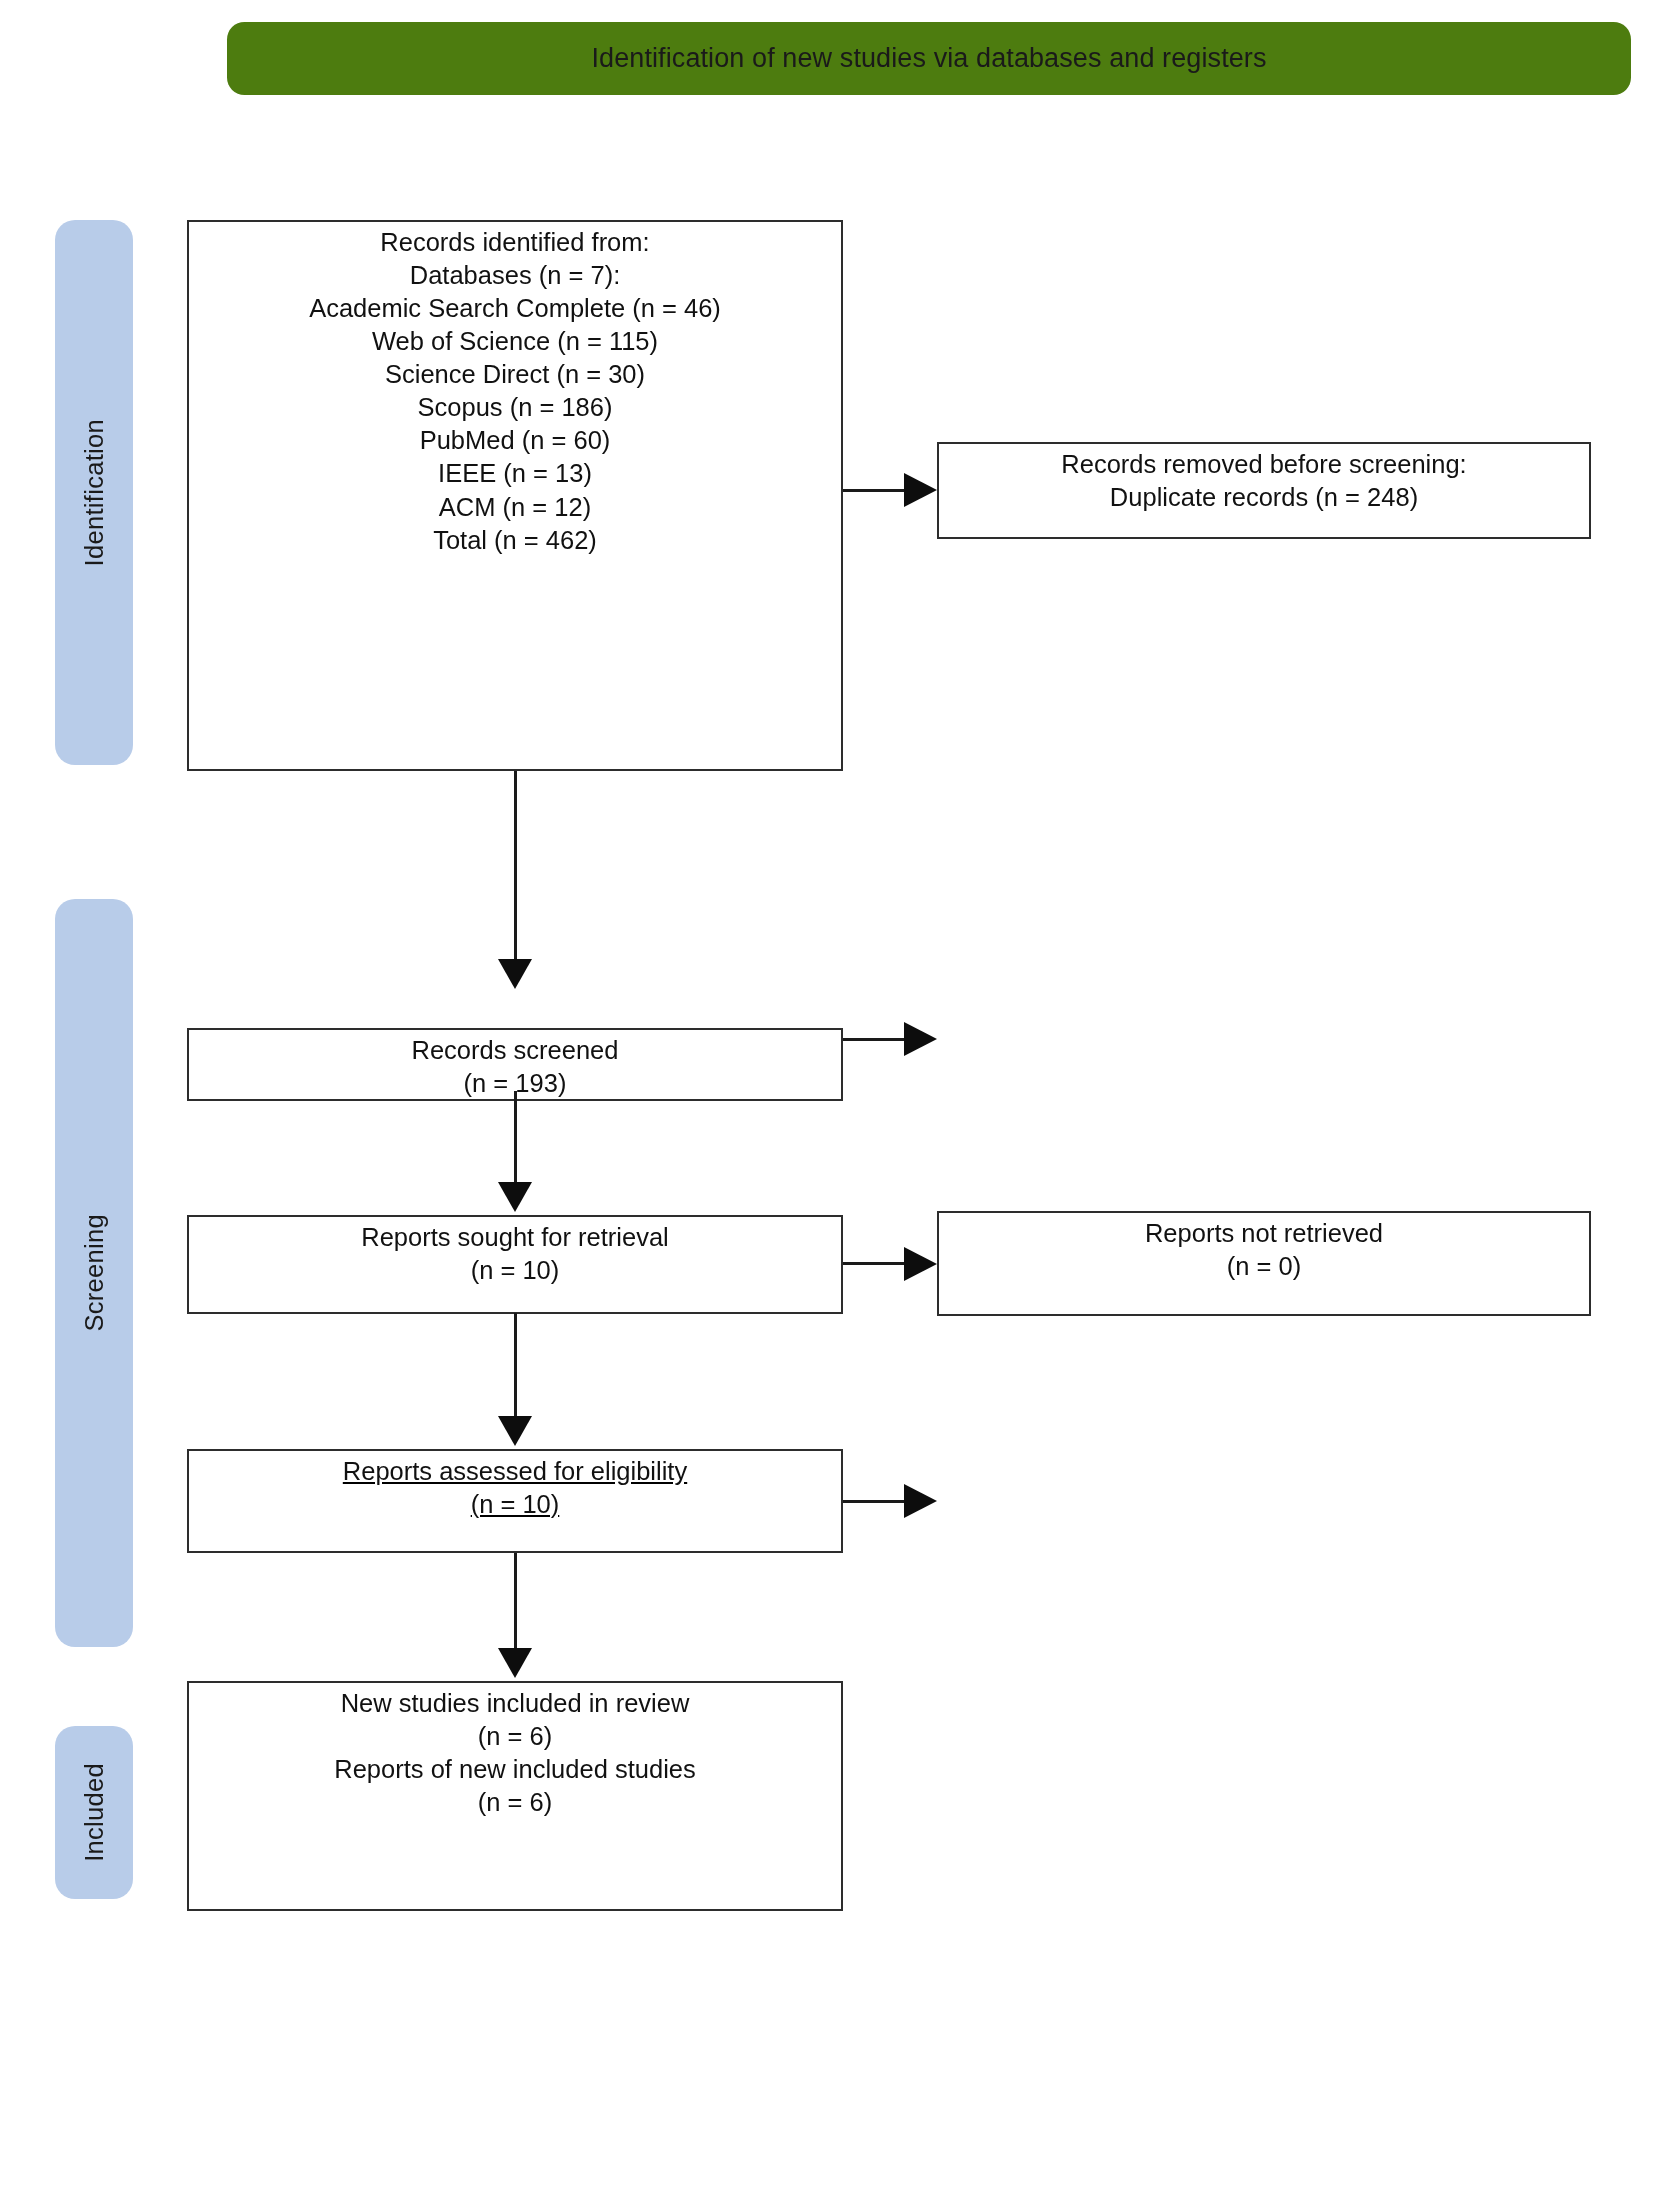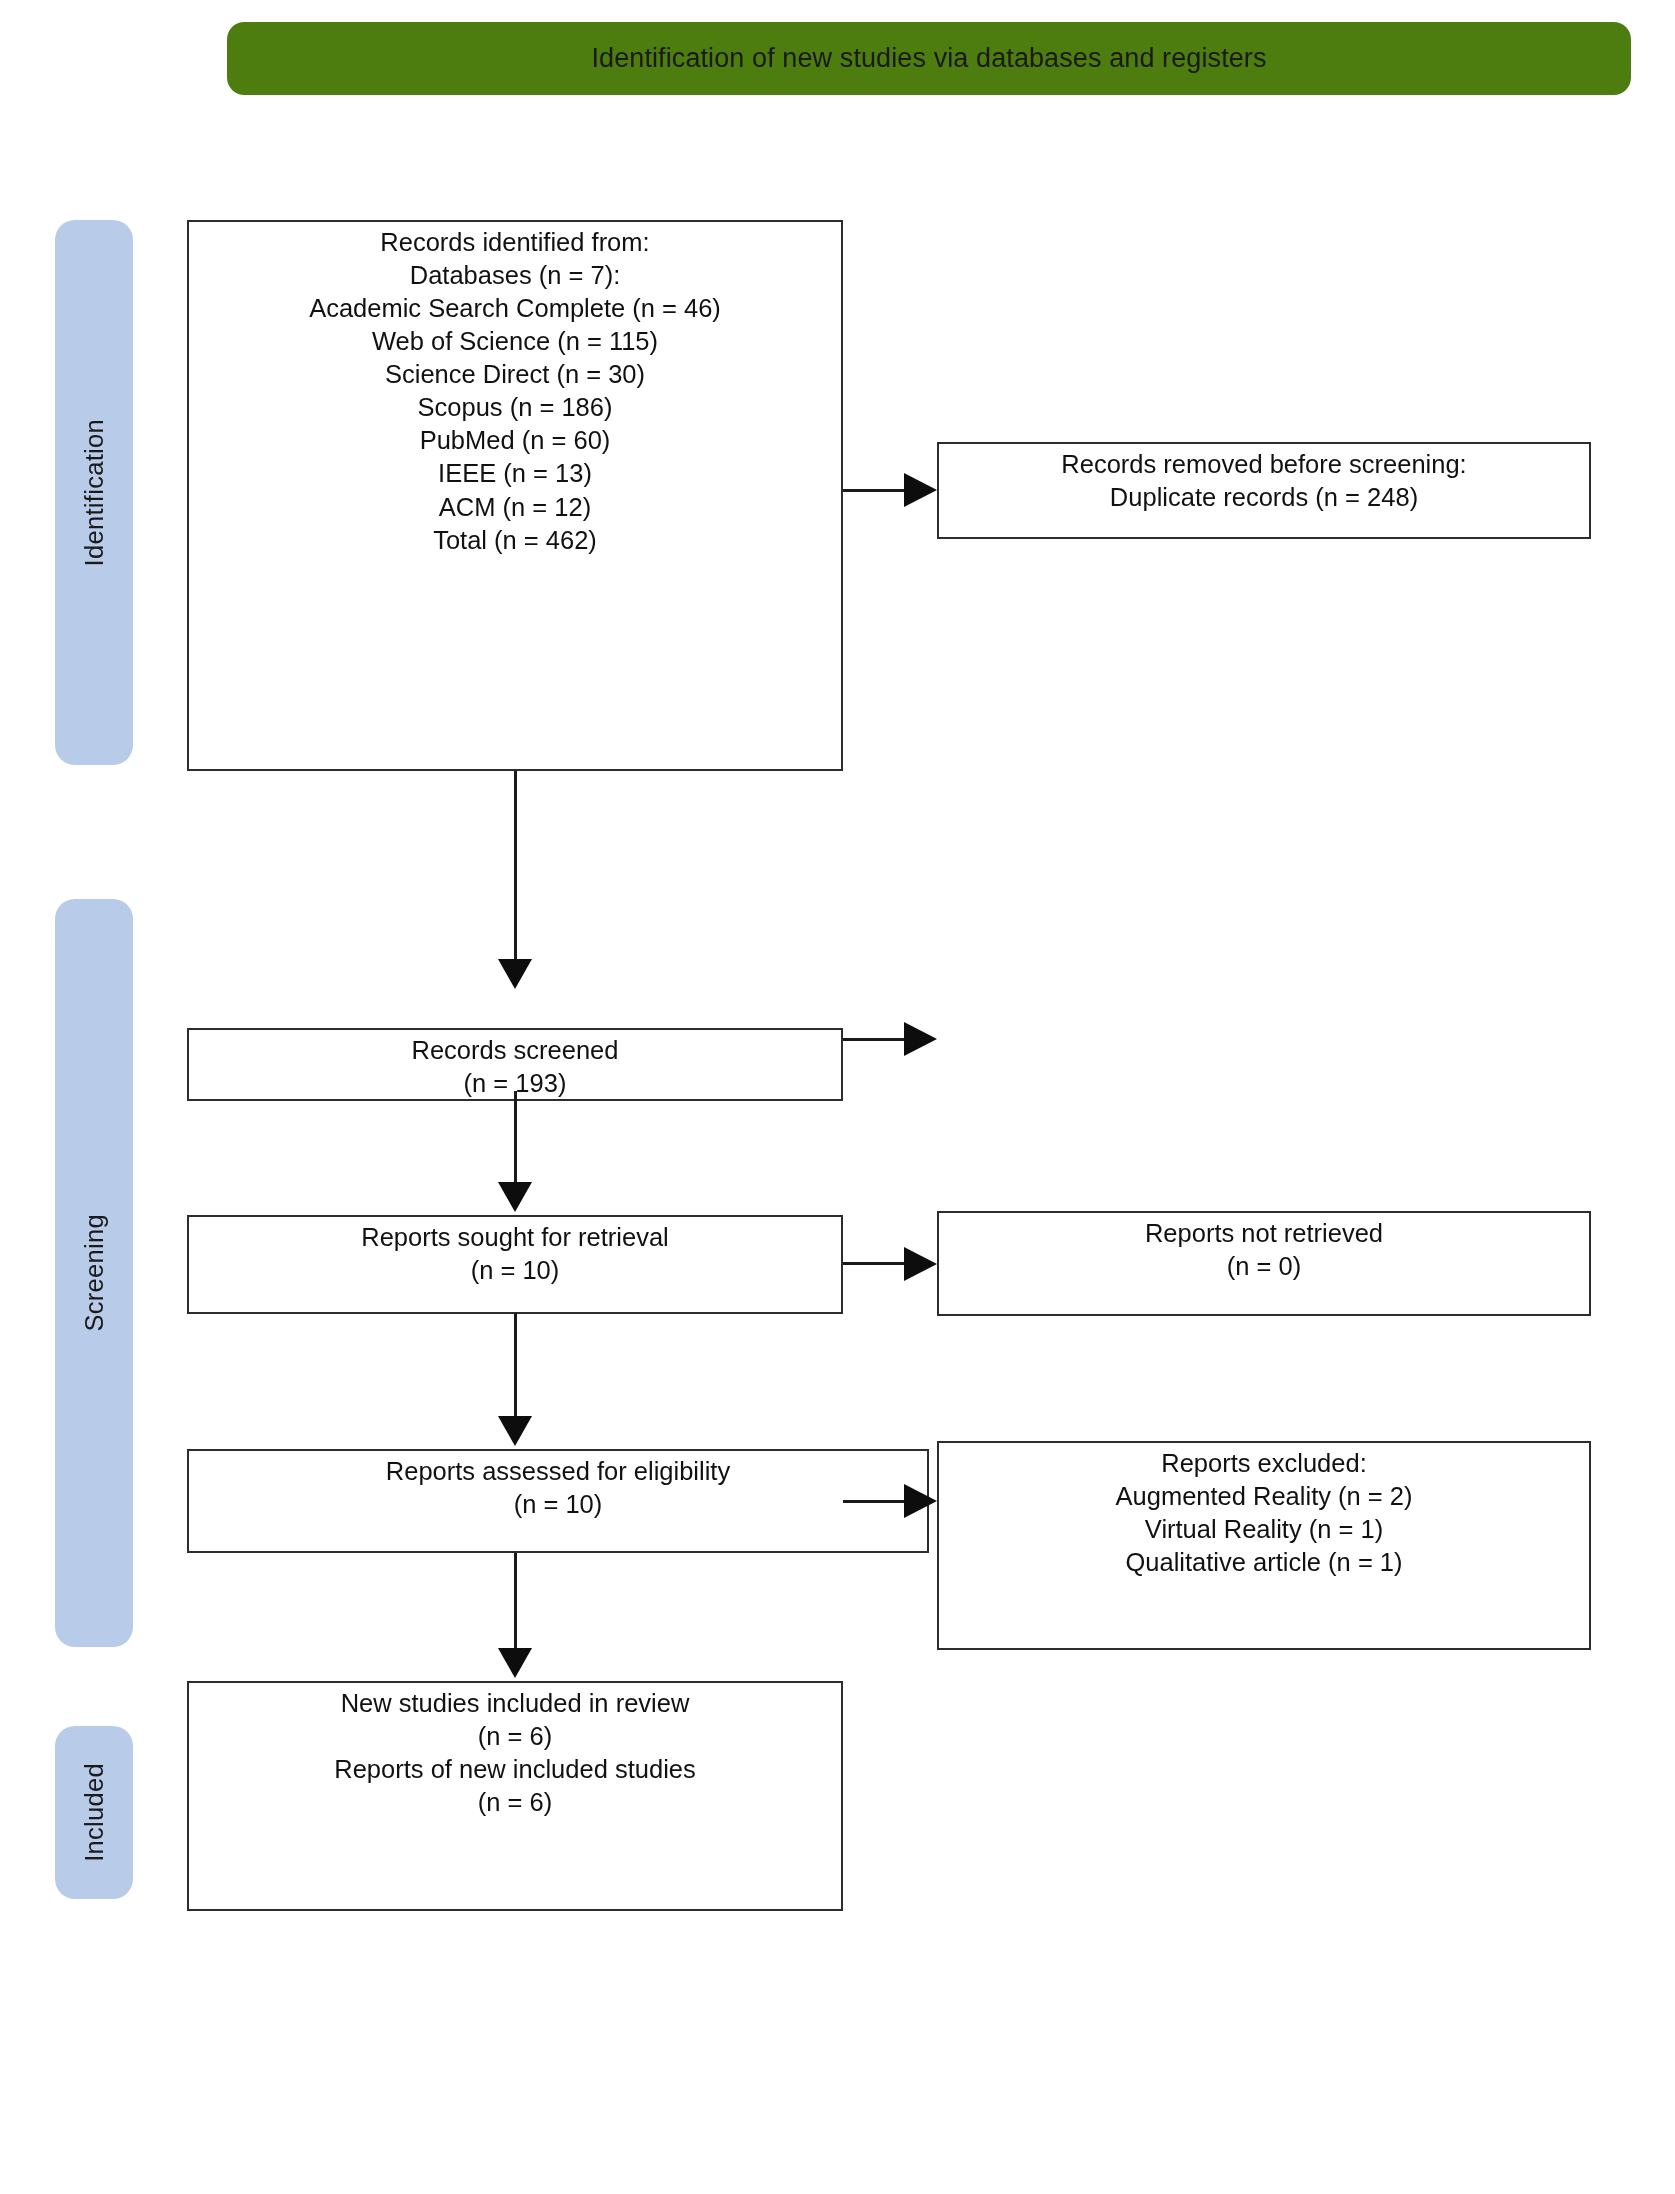--- a/index.html
+++ b/index.html
@@ -80,21 +80,21 @@
     line-height: 1.30;
     color: #111111;
     text-align: center;
     white-space: nowrap;
   }
 
   
   #box-identified  { left: 187px; top: 220px;  width: 656px; height: 551px; }
   #box-screened    { left: 187px; top: 1028px; width: 656px; height: 73px; }
   #box-sought      { left: 187px; top: 1215px; width: 656px; height: 99px; }
-  #box-assessed    { left: 187px; top: 1449px; width: 742px; height: 104px; }
+  #box-assessed    { left: 187px; top: 1449px; width: 656px; height: 104px; text-decoration: underline; }
   #box-included    { left: 187px; top: 1681px; width: 656px; height: 230px; }
 
   
   #box-removed     { left: 937px; top: 442px;  width: 654px; height: 97px; }
   #box-excluded    { left: 937px; top: 989px; width: 654px; height: 102px; }
   #box-notretr     { left: 937px; top: 1211px; width: 654px; height: 105px; }
   #box-repexcluded { left: 937px; top: 1441px; width: 654px; height: 209px; }
 
   
   .v-line {
@@ -196,26 +196,20 @@
   <div class="flow-box" id="box-notretr">
     <div class="flow-line">Reports not retrieved</div>
     <div class="flow-line">(n = 0)</div>
   </div>
 
   <div class="flow-box" id="box-assessed">
     <div class="flow-line">Reports assessed for eligibility</div>
     <div class="flow-line">(n = 10)</div>
   </div>
 
-  <div class="flow-box" id="box-repexcluded">
-    <div class="flow-line">Reports excluded:</div>
-    <div class="flow-line">Augmented Reality (n = 2)</div>
-    <div class="flow-line">Virtual Reality (n = 1)</div>
-    <div class="flow-line">Qualitative article (n = 1)</div>
-  </div>
 
   <div class="flow-box" id="box-included">
     <div class="flow-line">New studies included in review</div>
     <div class="flow-line">(n = 6)</div>
     <div class="flow-line">Reports of new included studies</div>
     <div class="flow-line">(n = 6)</div>
   </div>
 
   <div class="v-line" id="vline-1"></div>
   <div class="v-arrow" id="varrow-1"></div>

